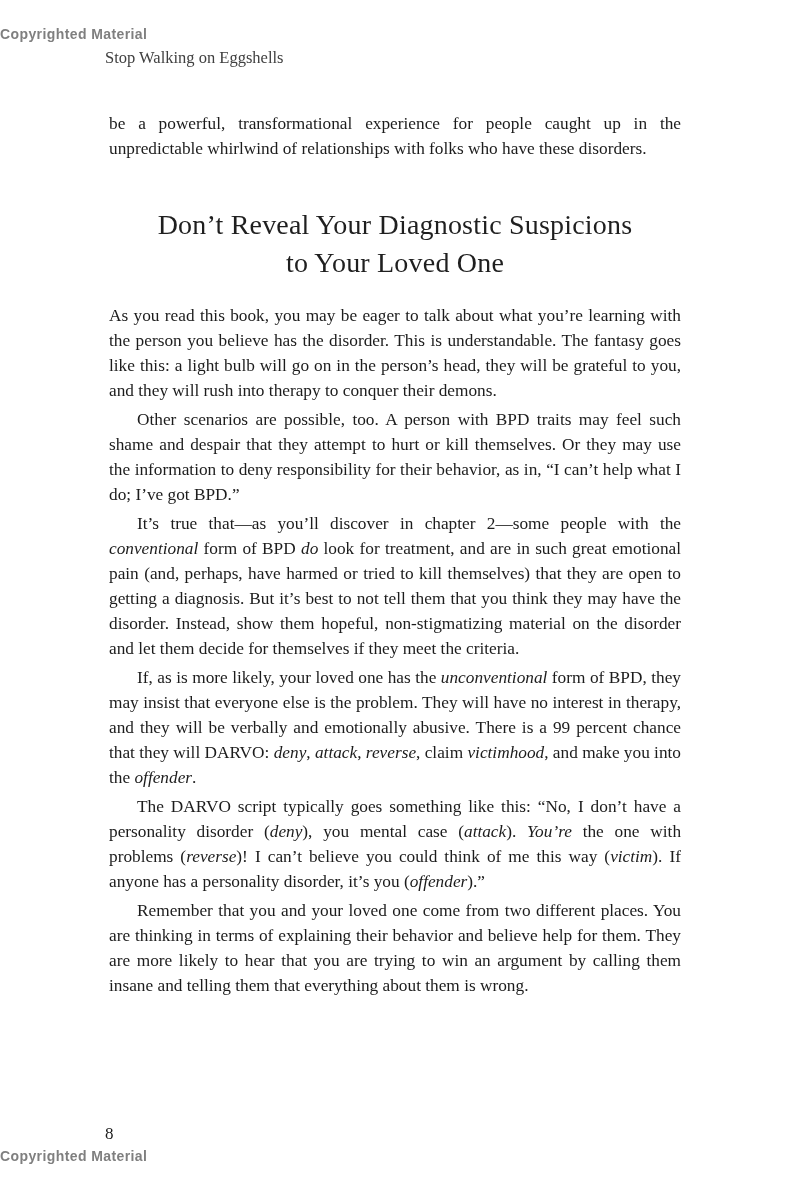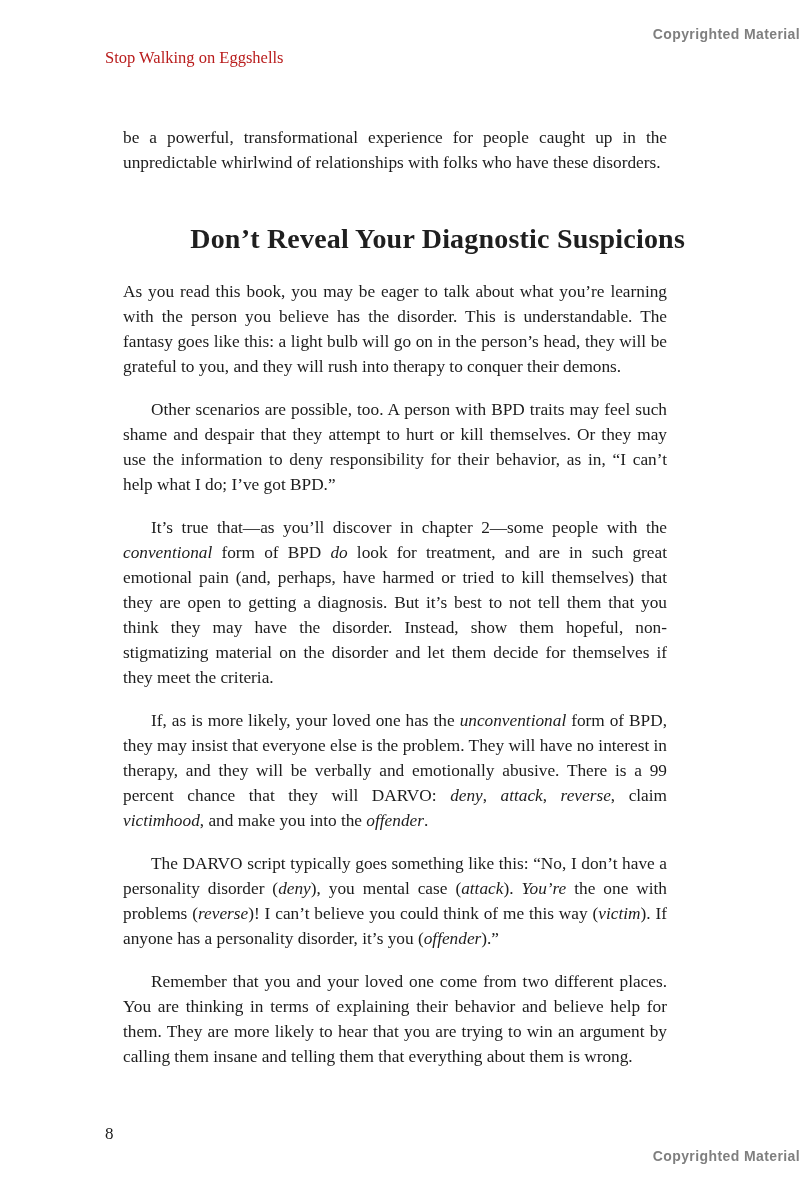--- a/index.html
+++ b/index.html
@@ -13,59 +13,59 @@
     height: 1200px;
     background: #ffffff;
     overflow: hidden;
     font-family: "Liberation Serif", "DejaVu Serif", serif;
     color: #1c1c1c;
   }
   .copyright {
     position: absolute;
     left: 0;
     width: 100%;
-    text-align: right;
+    text-align: left;
     font-family: "Liberation Sans", sans-serif;
     font-weight: bold;
     font-size: 14px;
     letter-spacing: 0.4px;
     color: #7f7f7f;
   }
   .copyright.top { top: 26px; }
   .copyright.bottom { top: 1148px; }
   .running-header {
     position: absolute;
     left: 105px;
     top: 48px;
     font-size: 16.5px;
-    color: #b91c1c;
+    color: #404040;
   }
   .body-column {
     position: absolute;
     left: 105px;
     top: 107px;
     width: 580px;
     font-size: 17.3px;
     line-height: 25px;
     text-align: justify;
   }
   p.body-para {
-    margin: 18px;
+    margin: 4px;
     padding: 0;
   }
   p.body-para.indent {
     text-indent: 28px;
   }
   .chapter-heading {
-    font-weight: bold;
+    font-weight: normal;
     font-size: 28px;
     line-height: 38px;
     letter-spacing: 0.2px;
     margin: 45px 0 21px 0;
-    text-align: right;
+    text-align: center;
     color: #1f1f1f;
   }
   .hline { display: block; }
   .page-number {
     position: absolute;
     left: 105px;
     top: 1124px;
     font-size: 17px;
     color: #1c1c1c;
   }
@@ -81,20 +81,21 @@
   <div class="running-header">Stop Walking on Eggshells</div>
 
   <div class="body-column">
 
     <div>
         <p class="body-para"><span>be a powerful, transformational experience for people caught up in the unpredictable whirlwind of relationships with folks who have these disorders.</span></p>
       </div>
 
     <h1 class="chapter-heading">
       <span class="hline">Don’t Reveal Your Diagnostic Suspicions</span>
+      <span class="hline">to Your Loved One</span>
     </h1>
 
     <div>
         <p class="body-para"><span>As you read this book, you may be eager to talk about what you’re learning with the person you believe has the disorder. This is understandable. The fantasy goes like this: a light bulb will go on in the person’s head, they will be grateful to you, and they will rush into therapy to conquer their demons.</span></p>
         <p class="body-para indent"><span>Other scenarios are possible, too. A person with BPD traits may feel such shame and despair that they attempt to hurt or kill themselves. Or they may use the information to deny responsibility for their behavior, as in, “I can’t help what I do; I’ve got BPD.”</span></p>
         <p class="body-para indent"><span>It’s true that—as you’ll discover in chapter 2—some people with the </span><em>conventional</em><span> form of BPD </span><em>do</em><span> look for treatment, and are in such great emotional pain (and, perhaps, have harmed or tried to kill themselves) that they are open to getting a diagnosis. But it’s best to not tell them that you think they may have the disorder. Instead, show them hopeful, non-stigmatizing material on the disorder and let them decide for themselves if they meet the criteria.</span></p>
         <p class="body-para indent"><span>If, as is more likely, your loved one has the </span><em>unconventional</em><span> form of BPD, they may insist that everyone else is the problem. They will have no interest in therapy, and they will be verbally and emotionally abusive. There is a 99 percent chance that they will DARVO: </span><em>deny</em><span>, </span><em>attack</em><span>, </span><em>reverse</em><span>, claim </span><em>victimhood</em><span>, and make you into the </span><em>offender</em><span>.</span></p>
         <p class="body-para indent"><span>The DARVO script typically goes something like this: “No, I don’t have a personality disorder (</span><em>deny</em><span>), you mental case (</span><em>attack</em><span>). </span><em>You’re</em><span> the one with problems (</span><em>reverse</em><span>)! I can’t believe you could think of me this way (</span><em>victim</em><span>). If anyone has a personality disorder, it’s you (</span><em>offender</em><span>).”</span></p>
         <p class="body-para indent"><span>Remember that you and your loved one come from two different places. You are thinking in terms of explaining their behavior and believe help for them. They are more likely to hear that you are trying to win an argument by calling them insane and telling them that everything about them is wrong.</span></p>
       </div>

